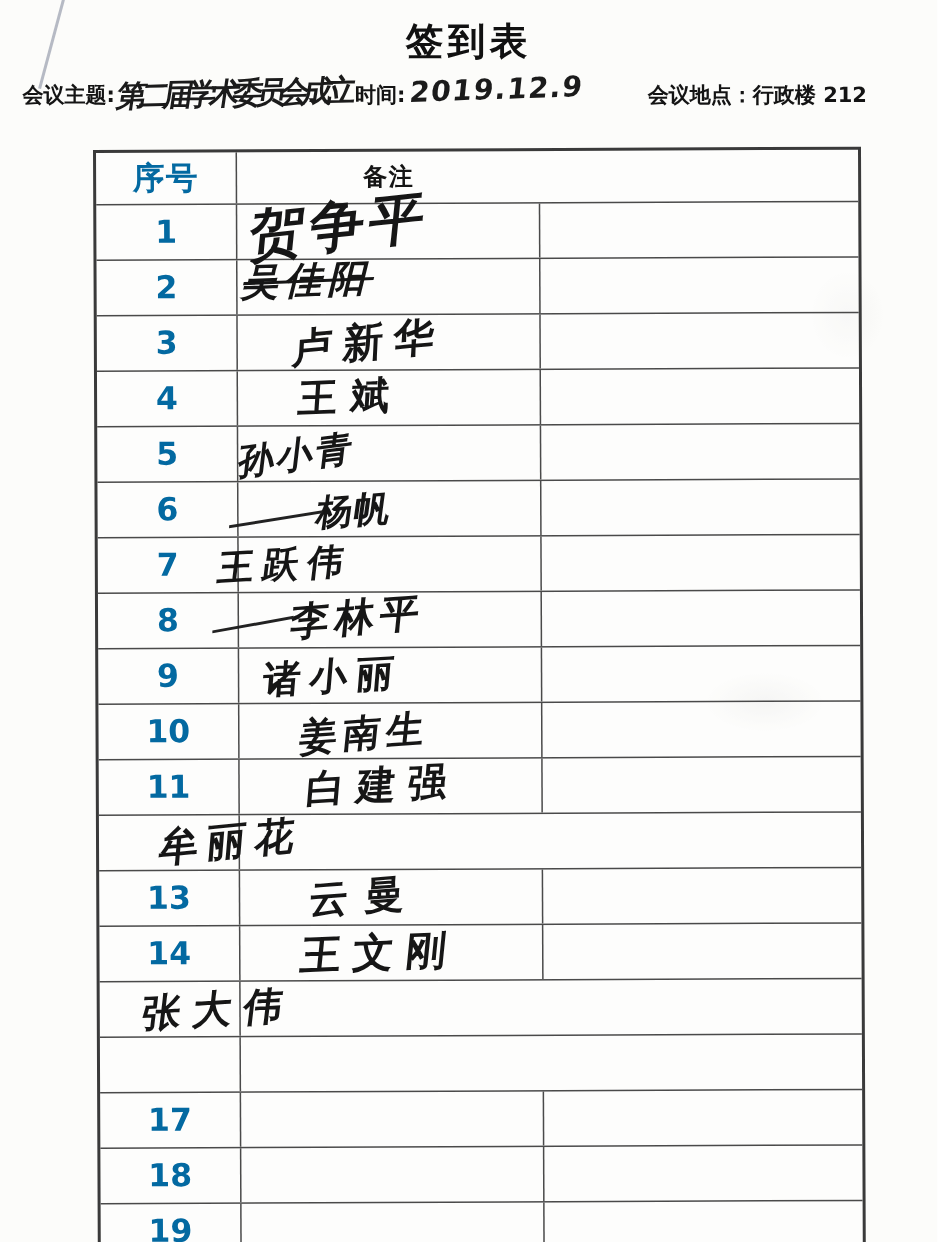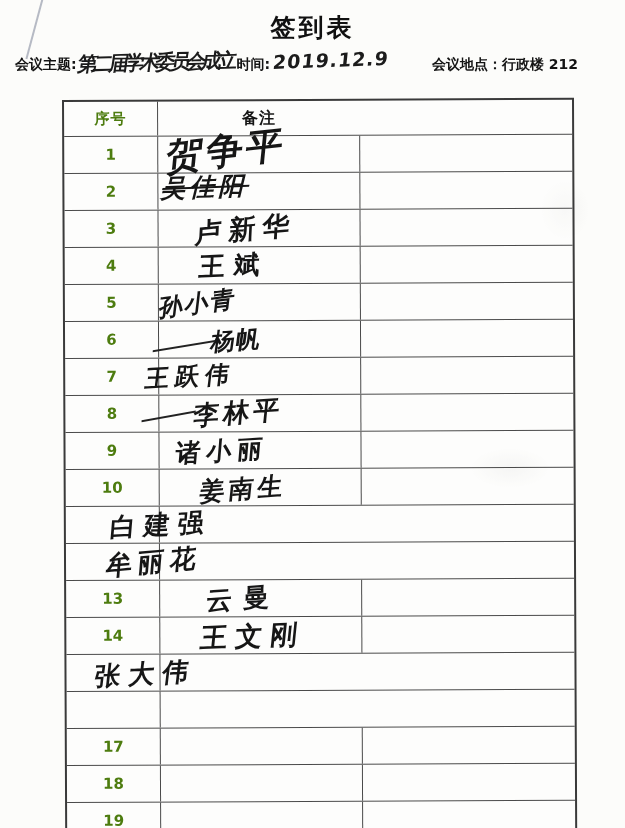--- a/index.html
+++ b/index.html
@@ -56,21 +56,21 @@
   }
   .tr.thead{height:34px;}
   .td{position:relative;}
   .c-no,.c-sig{border-right:1.4px solid #4a4a4a;}
   .th{
     display:flex;align-items:center;justify-content:center;
     font-size:16px;font-weight:bold;color:#151515;letter-spacing:1px;
   }
   .c-no{
     display:flex;align-items:center;justify-content:center;
-    font-size:15px;font-weight:bold;color:#4d7c0f;
+    font-size:21px;font-weight:bold;color:#0369a1;
   }
   .c-sig{display:flex;align-items:center;overflow:visible;}
   .sig{
     position:relative;display:inline-block;z-index:3;line-height:1;
     font-weight:600;color:#161616;white-space:nowrap;
   }
   
   .r1  .sig{font-size:37px;letter-spacing:3px;margin:-8px 0 0 8px;transform:rotate(-6deg) skewX(-12deg);}
   .r2  .sig{font-size:25px;letter-spacing:4px;margin:-10px 0 0 4px;transform:rotate(-2deg) skewX(-16deg);
             text-decoration:line-through;}
@@ -184,20 +184,21 @@
       <div class="td c-rem"></div>
     </div>
     <div class="tr r10">
       <div class="td c-no">10</div>
       <div class="td c-sig">
           <span class="sig">姜南生</span>
         </div>
       <div class="td c-rem"></div>
     </div>
     <div class="tr r11">
+      <div class="td c-no">11</div>
       <div class="td c-sig">
           <span class="sig">白建强</span>
         </div>
       <div class="td c-rem"></div>
     </div>
     <div class="tr r12">
       <div class="td c-sig">
           <span class="sig">牟丽花</span>
         </div>
       <div class="td c-rem"></div>

